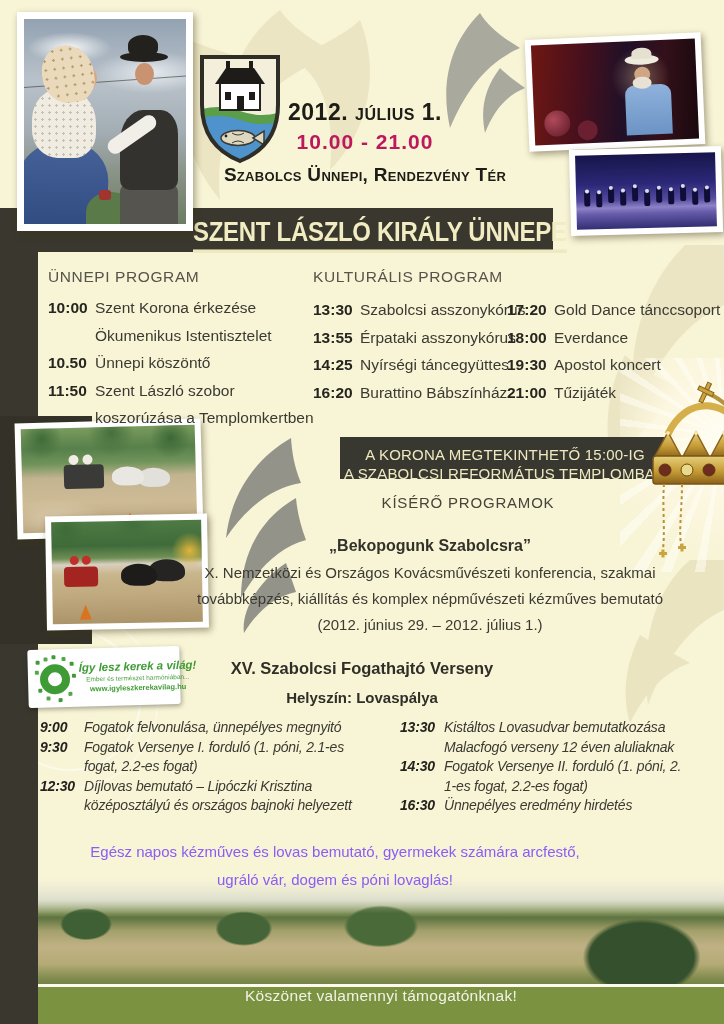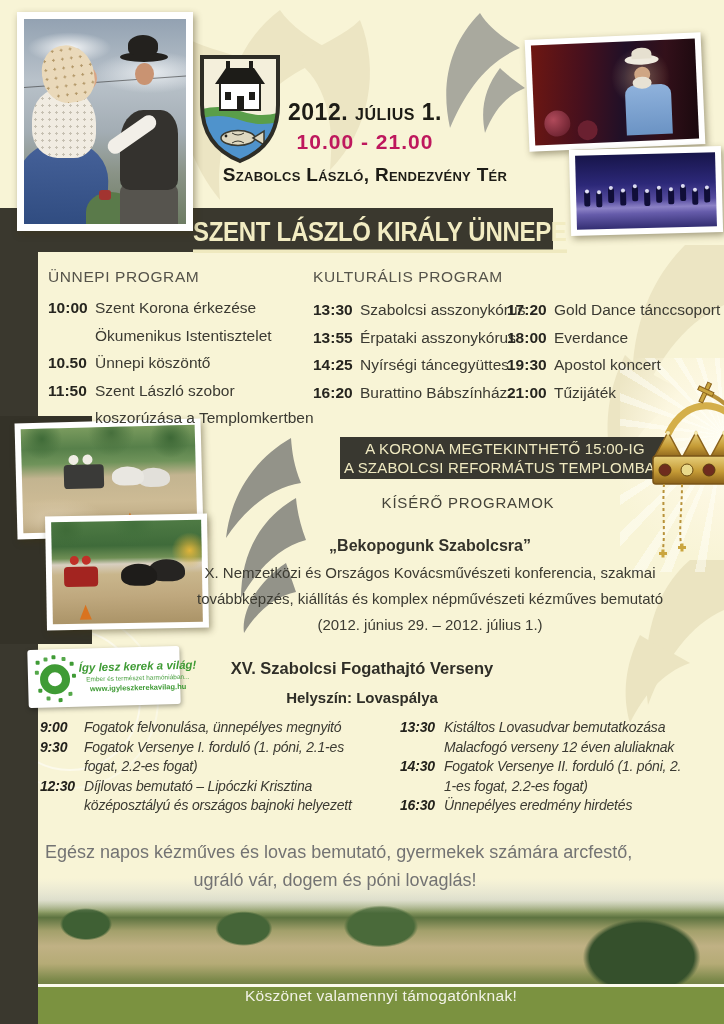--- a/index.html
+++ b/index.html
@@ -111,21 +111,21 @@
   .prog-col { z-index:3; }
   #unnepi-rows { left:48px; top:294px; width:270px; }
   #kult-col1 { left:313px; top:296px; width:200px; }
   #kult-col2 { left:507px; top:296px; width:215px; }
   .prow { display:flex; font-size:15.5px; line-height:27.5px; }
   .prow .pt { flex:0 0 47px; font-weight:bold; color:#26251f; }
   .prow .px { flex:1; color:#3b3a32; white-space:nowrap; }
 
   
   #korona-banner { left:340px; top:437px; width:330px; height:42px; background:#393830; z-index:2;
-    color:#efe9c0; text-align:center; font-size:15px; line-height:19px; padding-top:2px; letter-spacing:.2px; }
+    color:#efe9c0; text-align:center; font-size:15px; line-height:19px; padding-top:8px; letter-spacing:.2px; }
 
   
   #kisero-heading { left:330px; top:494px; width:276px; text-align:center; z-index:3;
     font-size:15px; letter-spacing:.8px; color:#45443a; white-space:nowrap; }
   #bekopogunk { left:150px; top:537px; width:560px; text-align:center; z-index:3; }
   #bekopogunk .sub { font-weight:bold; font-size:16px; color:#33322a; margin-bottom:5px; }
   #bekopogunk .pline { font-size:15px; line-height:26px; color:#3c3b32; white-space:nowrap; }
 
   
   #crown-rays { left:620px; top:358px; width:104px; height:214px; z-index:1;
@@ -154,21 +154,21 @@
     font-weight:bold; font-size:15px; color:#2f2e27; white-space:nowrap; }
   .sched { z-index:3; font-size:14px; letter-spacing:-.2px; }
   #sched-col1 { left:40px; top:718px; width:350px; }
   #sched-col2 { left:400px; top:718px; width:324px; }
   .srow { display:flex; line-height:19.5px;font-style:italic; }
   .srow .pt { flex:0 0 44px; font-weight:bold; color:#23221c; }
   .srow .px { flex:1; color:#3b3a32; white-space:nowrap; }
 
   
   #closing { left:45px; top:838px; width:580px; text-align:center; z-index:3; }
-  #closing .cline { font-size:18px; line-height:28px; color:#737373; white-space:nowrap; }
+  #closing .cline { font-size:15px; line-height:28px; color:#8b5cf6; white-space:nowrap; }
 
   
   #landscape { left:38px; top:878px; width:686px; height:110px; z-index:1;
     background:
       radial-gradient(ellipse 95px 62px at 88% 72%, #35502c 0 55%, rgba(0,0,0,0) 62%),
       radial-gradient(ellipse 60px 34px at 50% 44%, #4a6a3a 0 55%, rgba(0,0,0,0) 62%),
       radial-gradient(ellipse 46px 28px at 30% 46%, #456538 0 55%, rgba(0,0,0,0) 62%),
       radial-gradient(ellipse 42px 26px at 7% 42%, #3f6034 0 55%, rgba(0,0,0,0) 62%),
       linear-gradient(180deg,#d9dcd4 0%,#ced2c6 20%,#8a9a63 31%,#5d7340 36%,#a3a06b 48%,#c0b184 62%,#b5ab76 78%,#7e8a4c 92%,#6d7c42 100%); }
   #landscape::before { content:""; position:absolute; inset:0;
@@ -219,21 +219,21 @@
     <circle cx="100" cy="100" r="70" fill="none" stroke="rgba(255,255,255,.5)" stroke-width="2"></circle>
     <circle cx="100" cy="100" r="88" fill="none" stroke="rgba(255,255,255,.35)" stroke-width="2"></circle>
   </svg>
 
   <div class="abs" id="title-banner-bg"></div>
   <div class="abs" id="left-strip"></div>
   <div class="abs" id="photo-mat"></div>
 
   <div class="abs" id="header-date">2012. július 1.</div>
   <div class="abs" id="header-time">10.00 - 21.00</div>
-  <div class="abs" id="header-venue">Szabolcs László, Rendezvény Tér</div>
+  <div class="abs" id="header-venue">Szabolcs Ünnepi, Rendezvény Tér</div>
   <div class="abs" id="banner-title-wrap">
     <span id="banner-title">SZENT LÁSZLÓ KIRÁLY ÜNNEPE</span>
   </div>
 
   <svg class="abs" id="coat-of-arms" viewBox="0 0 88 112">
     <defs>
       <clipPath id="shieldclip">
           <path d="M6,4 H82 V52 C82,84 64,100 44,108 C24,100 6,84 6,52 Z"></path>
         </clipPath>
     </defs>

